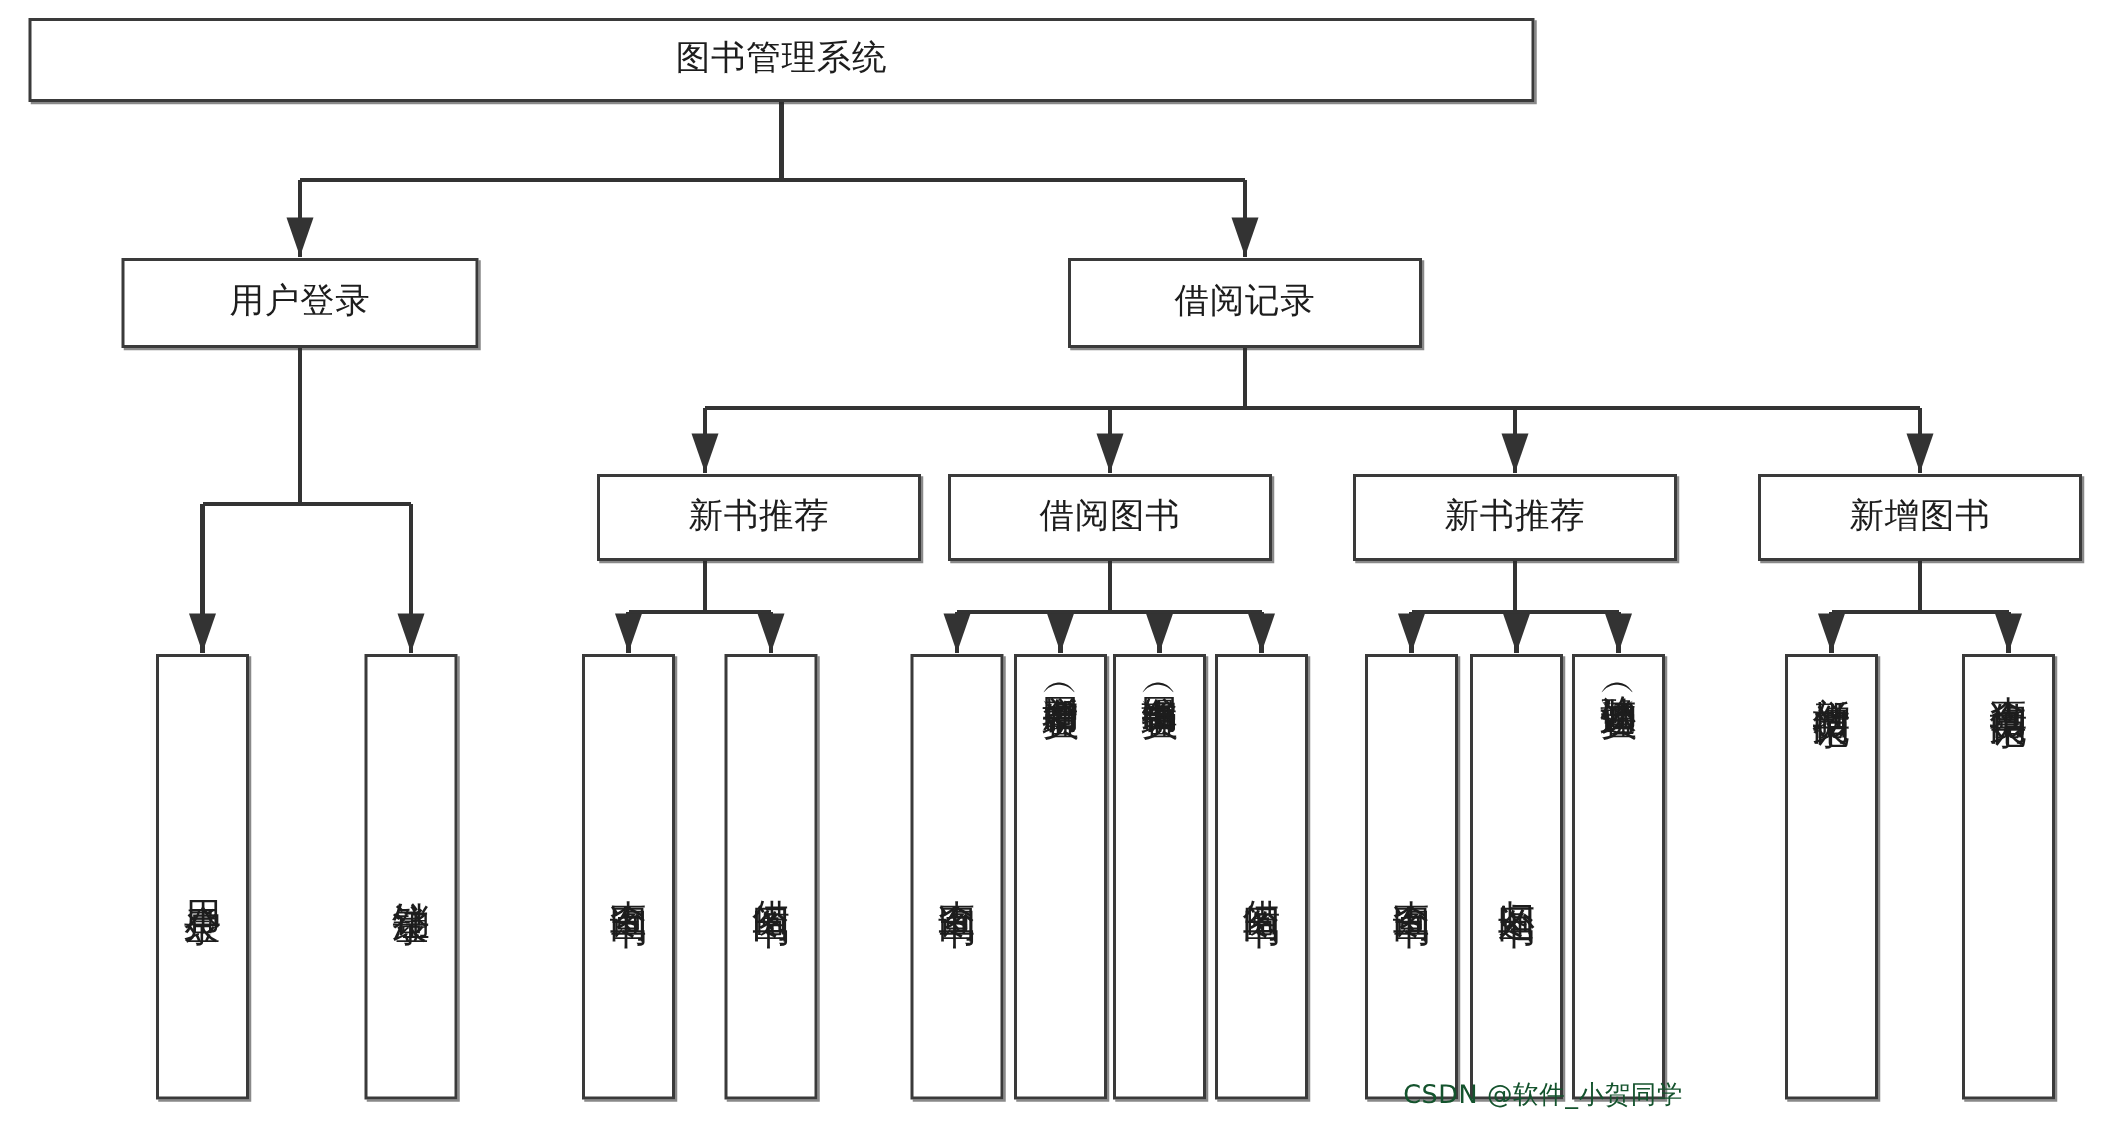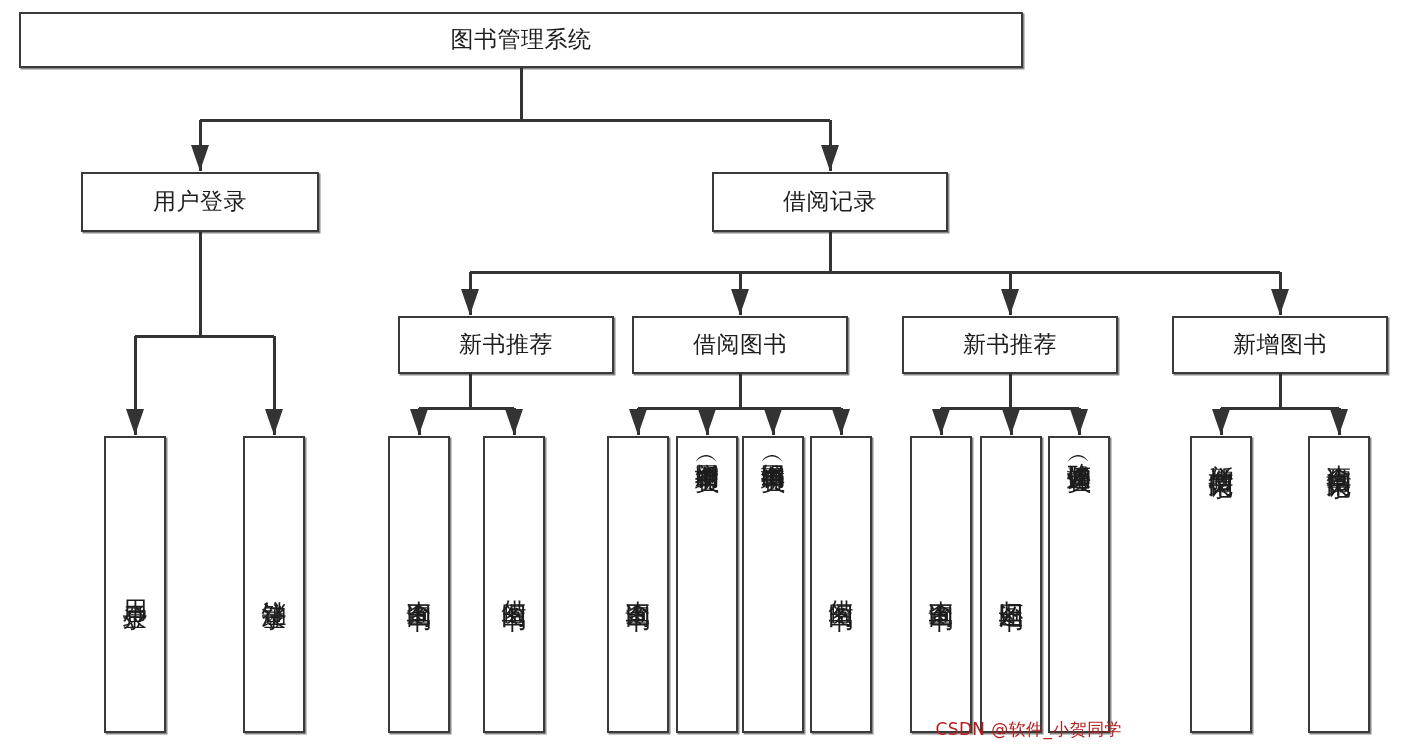--- a/index.html
+++ b/index.html
@@ -71,21 +71,21 @@
   .node-vertical.centered {
     align-items: center;
     padding-top: 0;
   }
   
   #watermark {
     position: absolute;
     right: 8px;
     bottom: 6px;
     font-size: 17px;
-    color: #b91c1c;
+    color: #14532d;
     letter-spacing: 0.4px;
     user-select: none;
     white-space: nowrap;
     margin-left: 32px;
   }
 </style>
 </head>
 <body>
 
 <div id="diagram-root">

